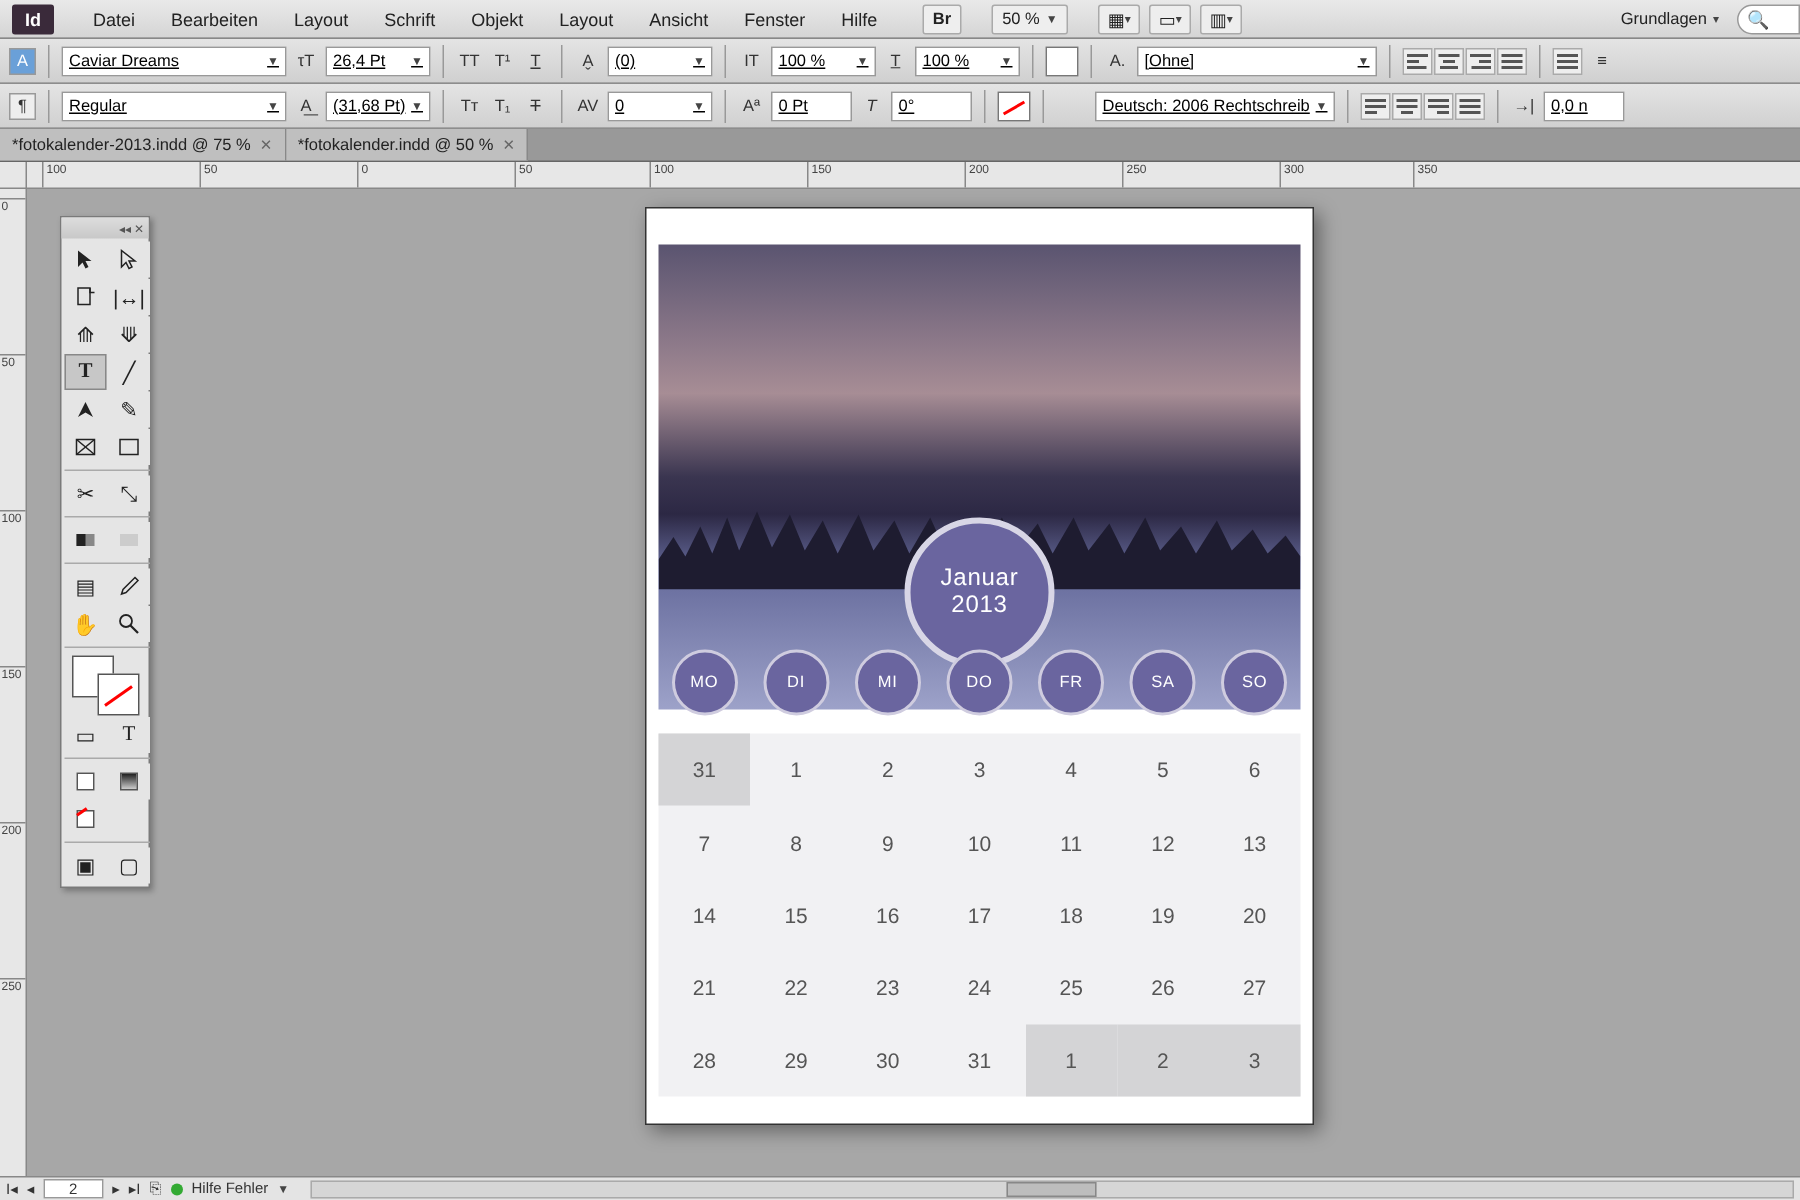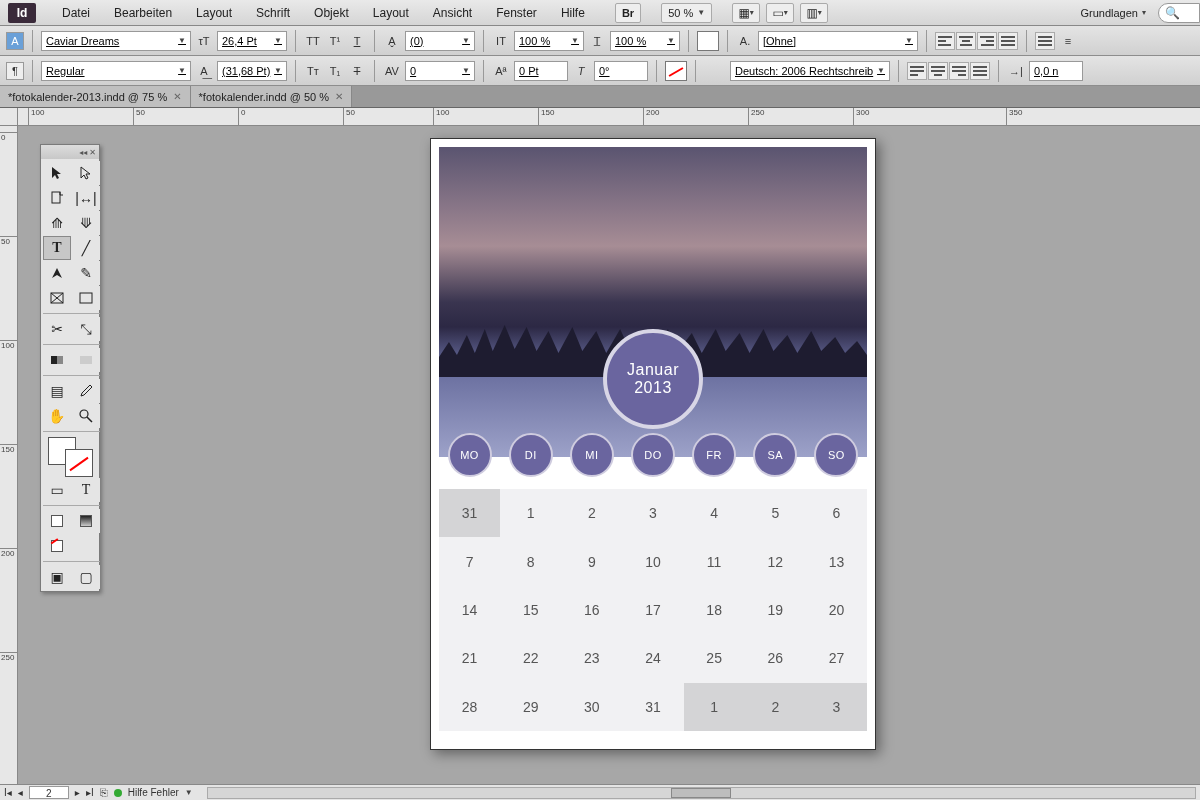--- a/index.html
+++ b/index.html
@@ -55,21 +55,21 @@
 .tool-divider { grid-column: 1 / span 2; height: 1px; background: #aaa; margin: 2px 0; }
 .swatch-pair { grid-column: 1 / span 2; height: 42px; position: relative; }
 .sw-a, .sw-b { position: absolute; width: 28px; height: 28px; border: 1px solid #555; }
 .sw-a { left: 5px; top: 2px; background: #fff; }
 .sw-b { left: 22px; top: 14px; background: #fff; }
 .sw-b::after { content: ""; position: absolute; left: 2px; right: 2px; top: 50%; height: 2px; background: red; transform: rotate(-35deg); }
 .tool svg { width: 16px; height: 16px; }
 
 
 .page { position: absolute; left: 412px; top: 12px; width: 446px; height: 612px; background: #fff; border: 1px solid #333; box-shadow: 4px 4px 12px rgba(0,0,0,.4); }
-.photo { position: absolute; left: 8px; top: 8px; right: 8px; height: 310px; background: linear-gradient(to bottom,#5a5470 0%,#8a7788 20%,#a78d95 32%,#3a3550 50%,#2c2844 58%,#656a9b 70%,#9da2c9 100%); overflow: hidden; }
+.photo { position: absolute; left: 8px; top: 24px; right: 8px; height: 310px; background: linear-gradient(to bottom,#5a5470 0%,#8a7788 20%,#a78d95 32%,#3a3550 50%,#2c2844 58%,#656a9b 70%,#9da2c9 100%); overflow: hidden; }
 .treeline { position: absolute; left: 0; right: 0; top: 160px; height: 70px; }
 .treeline svg { width: 100%; height: 100%; }
 .month-circle { position: absolute; left: 50%; top: 182px; transform: translateX(-50%); width: 100px; height: 100px; border-radius: 50%; background: #6a659f; border: 4px solid #d8d6e6; display: flex; flex-direction: column; align-items: center; justify-content: center; color: #fff; font-size: 16px; letter-spacing: .5px; }
 .dayhdr-row { position: absolute; left: 8px; right: 8px; top: 290px; height: 52px; display: flex; justify-content: space-around; align-items: center; }
 .dayhdr { width: 44px; height: 44px; border-radius: 50%; background: #6a659f; border: 2px solid #cfccdf; color: #fff; font-size: 11px; display: flex; align-items: center; justify-content: center; letter-spacing: .5px; }
 .cal-grid { position: absolute; left: 8px; right: 8px; top: 350px; bottom: 18px; background: #f1f1f3; display: grid; grid-template-columns: repeat(7,1fr); grid-template-rows: repeat(5,1fr); }
 .cal-cell { display: flex; align-items: center; justify-content: center; font-size: 14px; color: #555; font-weight: 300; }
 .cal-cell.off { background: #d4d4d6; }
 
 
@@ -288,21 +288,21 @@
 <div class="ruler-h" id="rh">
     <div class="tick" style="left: 10px;">100</div>
     <div class="tick" style="left: 115px;">50</div>
     <div class="tick" style="left: 220px;">0</div>
     <div class="tick" style="left: 325px;">50</div>
     <div class="tick" style="left: 415px;">100</div>
     <div class="tick" style="left: 520px;">150</div>
     <div class="tick" style="left: 625px;">200</div>
     <div class="tick" style="left: 730px;">250</div>
     <div class="tick" style="left: 835px;">300</div>
-    <div class="tick" style="left: 988px;">350</div>
+    <div class="tick" style="left: 924px;">350</div>
   </div>
 <div class="ruler-v" id="rv">
     <div class="tick" style="top: 6px;">0</div>
     <div class="tick" style="top: 110px;">50</div>
     <div class="tick" style="top: 214px;">100</div>
     <div class="tick" style="top: 318px;">150</div>
     <div class="tick" style="top: 422px;">200</div>
     <div class="tick" style="top: 526px;">250</div>
   </div>
 

